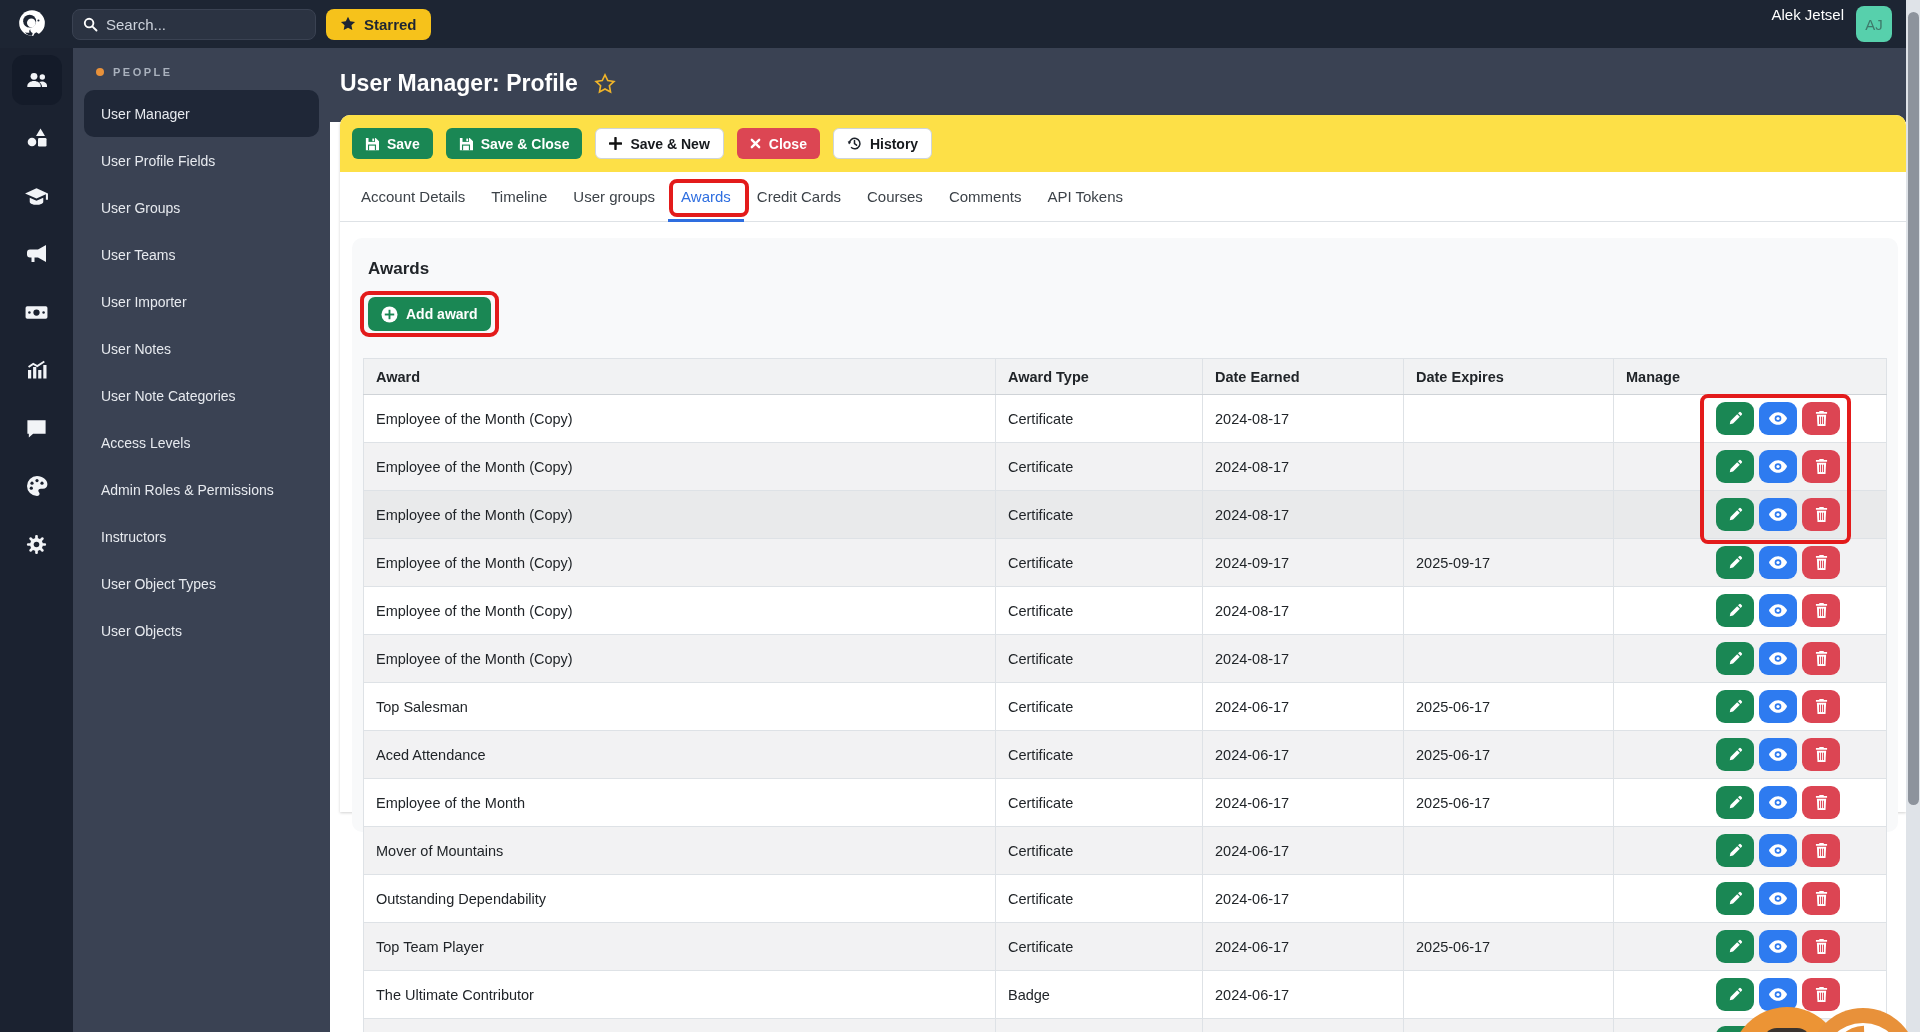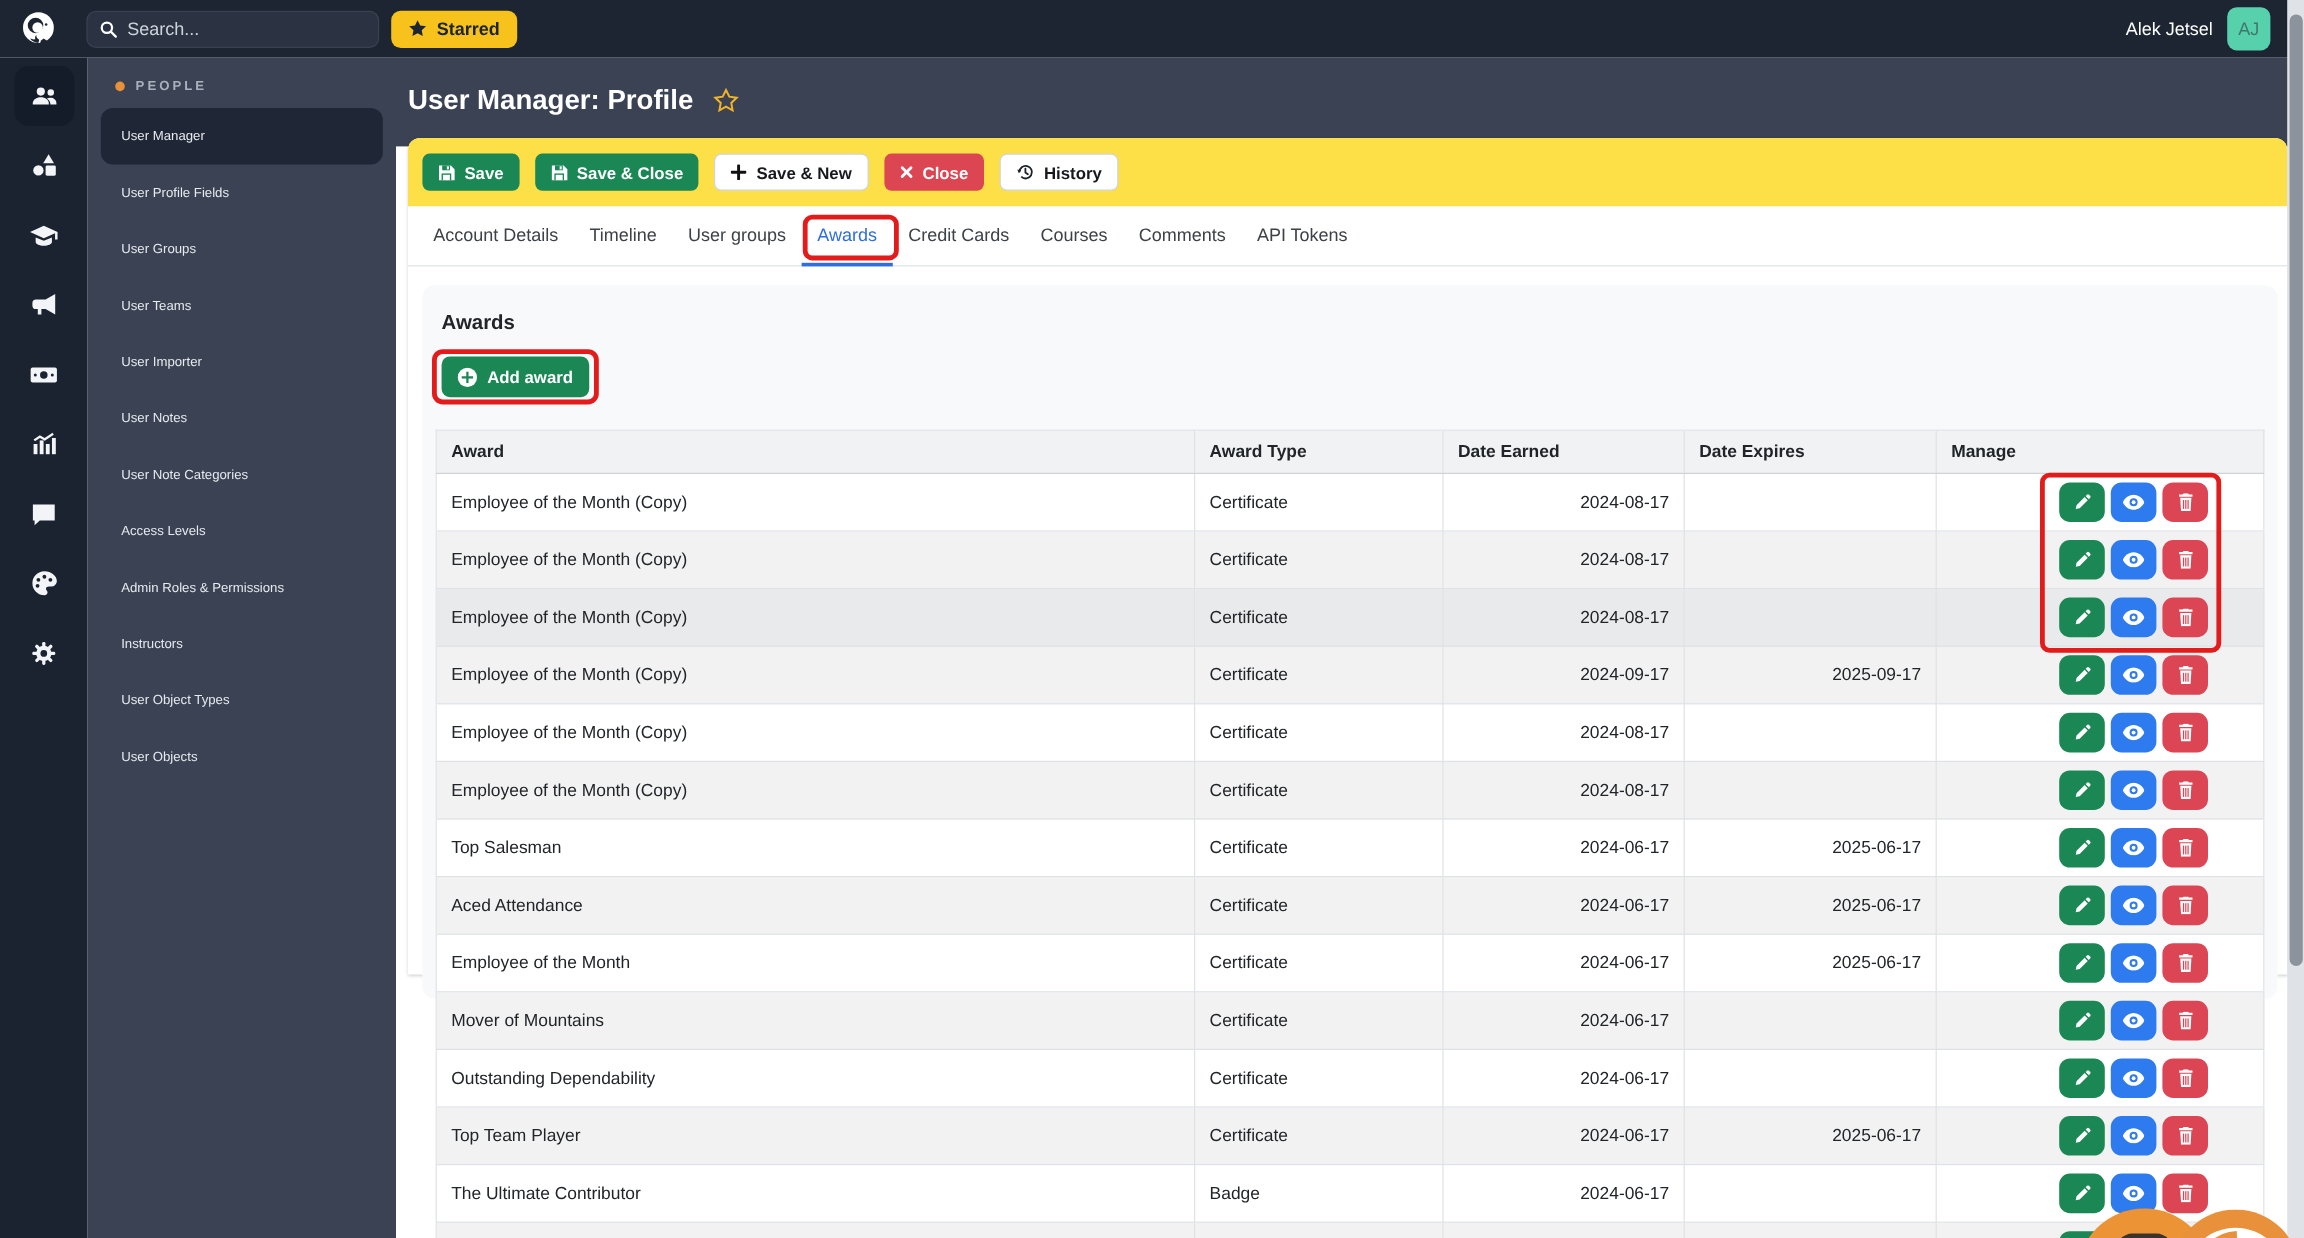--- a/index.html
+++ b/index.html
@@ -5,35 +5,35 @@
   * { margin:0; padding:0; box-sizing:border-box; }
   html,body { width:1920px; height:1032px; overflow:hidden; font-family:"Liberation Sans", sans-serif; background:#fff; }
 
   
   .topbar { position:absolute; left:0; top:0; width:1920px; height:48px; background:#1d2533; display:flex; align-items:center; z-index:30; }
   .logo { width:40px; height:40px; margin-left:12px; display:flex; align-items:center; justify-content:center; }
   .searchbox { margin-left:20px; width:244px; height:31px; background:#2b3342; border:1px solid #3a4252; border-radius:8px; display:flex; align-items:center; padding:0 10px; gap:8px;justify-content:flex-end; }
   .searchbox input { background:transparent; border:none; outline:none; color:#e8ebf0; font-size:15px; width:100%; font-family:"Liberation Sans",sans-serif; }
   .searchbox input::placeholder { color:#cdd3dc; opacity:1; }
   .btn-starred { margin-left:10px; height:31px; background:#f6c21b; border:none; border-radius:8px; display:flex; align-items:center; gap:8px; padding:0 14px; font-size:15px; font-weight:700; color:#1d2533; cursor:pointer; font-family:"Liberation Sans",sans-serif; }
-  .topbar-right { margin-left:auto; display:flex; align-items:center; gap:12px; margin-right:28px; }
+  .topbar-right { margin-left:auto; display:flex; align-items:flex-start; gap:12px; margin-right:28px; }
   .user-name { color:#fff; font-size:15px; }
   .avatar { width:36px; height:36px; border-radius:8px; background:#57d0ac; color:#3e7a6b; font-size:15px; display:flex; align-items:center; justify-content:center; font-weight:400; }
 
   
   .rail { position:absolute; left:0; top:48px; width:73px; height:984px; background:#1b2230; display:flex; flex-direction:column; align-items:center; padding-top:7px; gap:8px; z-index:20; }
   .rail-item { width:50px; height:50px; border-radius:12px; display:flex; align-items:center; justify-content:center; cursor:pointer; }
   .rail-item.active { background:#141b29; }
 
   
   .menu { position:absolute; left:73px; top:48px; width:257px; height:984px; background:#3a4253; z-index:20; padding-top:18px; }
   .menu-section { display:flex; align-items:center; gap:9px; padding-left:23px; margin-bottom:12px; }
   .menu-dot { width:8px; height:8px; border-radius:50%; background:#e8913a; }
   .menu-section-label { color:#a9b1bd; font-size:11px; font-weight:700; letter-spacing:2.5px; }
-  .menu-item { height:47px; margin:0 11px; border-radius:10px; display:flex; align-items:center; padding-left:17px; color:#e7eaef; font-size:11px; cursor:pointer; }
+  .menu-item { height:47px; margin:0 11px; border-radius:10px; display:flex; align-items:center; padding-left:17px; color:#e7eaef; font-size:14px; cursor:pointer; }
   .menu-item.active { background:#1f2737; }
 
   
   .main { position:absolute; left:330px; top:48px; width:1590px; height:764px; background:#fff; }
   .band { position:absolute; left:0; top:0; width:100%; height:74px; background:#3a4253; }
   .page-title-row { position:absolute; left:10px; top:22px; display:flex; align-items:center; gap:16px; }
   .page-title { color:#fff; font-size:23px; font-weight:700; }
 
   .card { position:absolute; left:10px; top:67px; right:14px; bottom:0; background:#fff; border-radius:10px 10px 0 0; box-shadow:0 1px 3px rgba(0,0,0,.18); }
 
@@ -54,21 +54,21 @@
   .red-ring { display:inline-block; border:4px solid #e31b1b; border-radius:9px; padding:2px 4px; margin-top:11px; margin-left:-3px; }
   .btn-add { height:34px; border-radius:7px; font-size:14px; }
 
   .table-wrap { position:relative; margin-top:21px; }
   table { width:100%; border-collapse:collapse; table-layout:fixed; background:#fff; border:1px solid #dee2e6; font-size:14.5px; color:#212529; }
   thead th { height:36px; background:#f1f2f3; text-align:left; padding:0 12px; font-weight:700; border-right:1px solid #dee2e6; border-bottom:1px solid #cfd3d7; }
   thead th:last-child, tbody td:last-child { border-right:none; }
   tbody td { height:48px; padding:0 12px; border-right:1px solid #dee2e6; border-bottom:1px solid #dee2e6; background:#fff; }
   tbody tr:nth-child(even) td { background:#f2f2f3; }
   tbody tr.hovered td { background:#e9eaeb; }
-  td.c { text-align:right; }
+  td.c { text-align:left; }
   td.manage-cell { padding-right:46px; }
   .actions { display:flex; justify-content:flex-end; gap:5px; }
   .act { width:38px; height:33px; border:none; border-radius:9px; display:flex; align-items:center; justify-content:center; cursor:pointer; }
   .act-edit { background:#1a8754; }
   .act-view { background:#2e7bf0; }
   .act-del  { background:#dc4553; }
   .manage-annotation { position:absolute; left:1337px; top:36px; width:151px; height:150px; border:4px solid #e31b1b; border-radius:8px; pointer-events:none; z-index:5; }
 
   
   .scrollbar { position:absolute; right:0; top:0; width:14px; height:1032px; background:#dfe3e8; z-index:40; }

